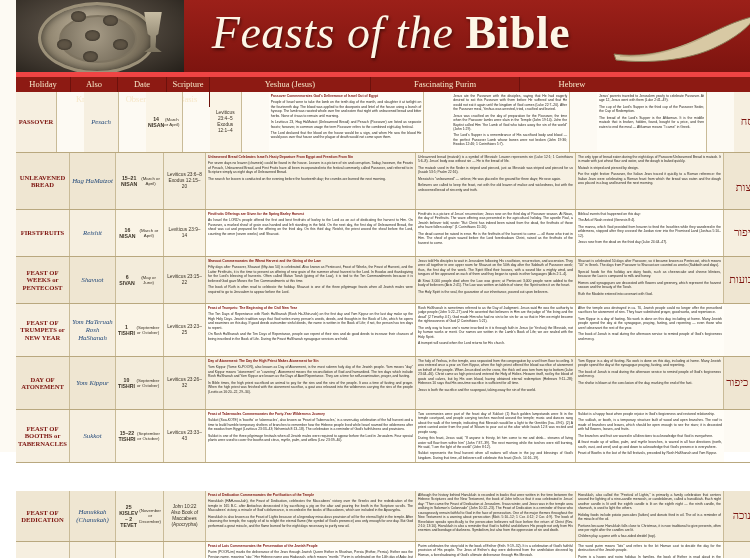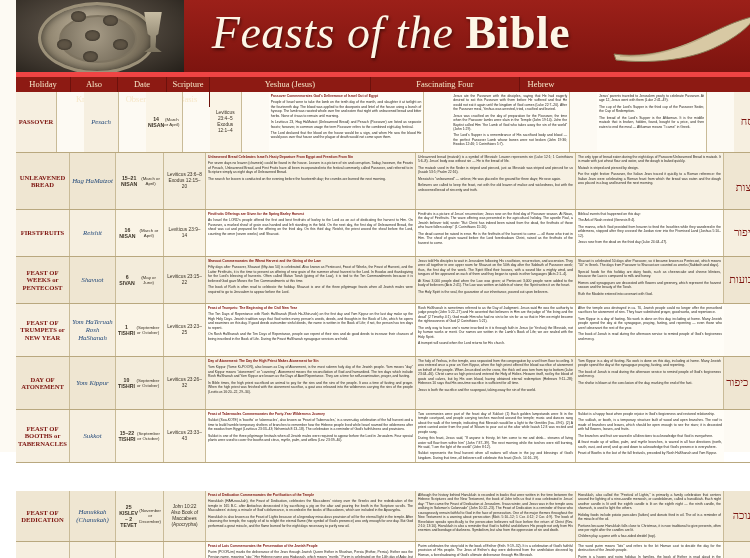--- a/index.html
+++ b/index.html
@@ -96,21 +96,21 @@
     font-family: "Liberation Serif", serif;
     border-top: 5px solid #ef4444;
   }
   .colhead > div {
     text-align: center;
     border-right: 1px solid #6d110c;
     line-height: 15px;
     overflow: hidden;
     white-space: nowrap;
   }
-  .colhead > div:last-child { border-right: none; }
+  .colhead > div:last-child { border-right: none; margin-left: 31px; }
 
   .w-holiday { width: 54px; }
   .w-also    { width: 46px; }
   .w-date    { width: 48px; }
   .w-scrip   { width: 42px; }
   .w-gen     { width: 210px; }
   .w-yeshua  { width: 160px; }
   .w-fact    { width: 148px; }
   .w-heb     { width: 42px; }
 
@@ -231,21 +231,21 @@
       <path d="M20 47 C44 47, 70 38, 96 26" fill="none" stroke="#c3b390" stroke-width=".7"></path>
     </svg>
   </div>
 
   <div class="colhead">
     <div class="w-holiday">Holiday</div>
     <div class="w-also">Also<br>Known As</div>
     <div class="w-date">Date<br>Observed</div>
     <div class="w-scrip">Scripture<br>Basis</div>
     <div class="w-yeshua">Yeshua (Jesus)</div>
-    <div class="w-fact">Fascinating Four</div>
+    <div class="w-fact">Fascinating Purim</div>
     <div class="w-heb">Hebrew</div>
   </div>
 
   <div class="table" id="table-body">
       <div class="row" style="height: 60px; gap: 27px;">
         <div class="cell-holiday w-holiday">PASSOVER</div>
         <div class="cell-also w-also">Pesach</div>
         <div class="cell-date w-date">14 NISAN<br><span class="sub">(March or April)</span></div>
         <div class="cell-scrip w-scrip">Leviticus 23:4–5<br>Exodus 12:1–4</div>
         <div class="cell-gen w-gen">

